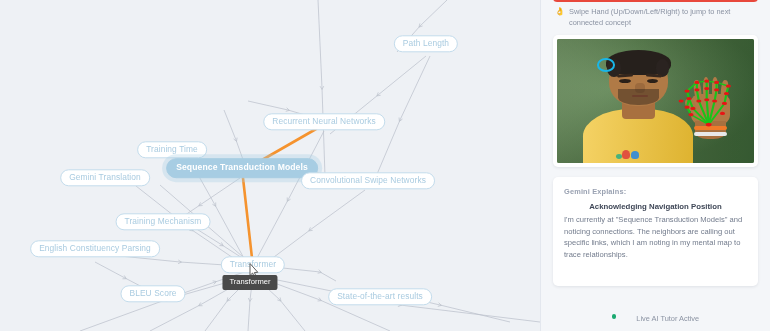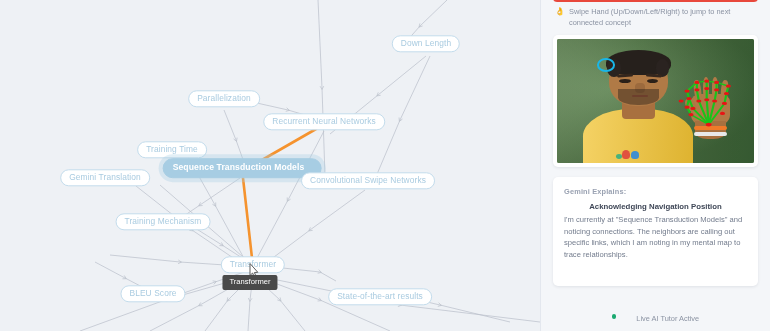--- a/index.html
+++ b/index.html
@@ -34,21 +34,21 @@
     line-height:1;
     letter-spacing:.1px;
   }
   .node.active {
     background:#a7cde3;
     border-color:#a7cde3;
     color:#ffffff;
     font-weight:bold;
     box-shadow:0 0 0 4px rgba(167,205,227,.33);
     font-size:8.6px;
-    padding:4px 16px 5px 9px;
+    padding:4px 9px 5px 9px;
     border-radius:12px;
   }
 
   
   #cursor {
     position:absolute; width:13px; height:17px;
     transform:translate(-3px,-2px);
     pointer-events:none;
   }
   #node-tooltip {
@@ -235,28 +235,28 @@
         <path d="M376,290 L440,305 L510,322"></path>
       </g>
 
       <g stroke="#f5932e" stroke-width="2.6" stroke-linecap="round" fill="none">
         <line x1="262" y1="160" x2="316" y2="129"></line>
         <line x1="305" y1="171" x2="335" y2="178"></line>
         <line x1="243" y1="178" x2="252" y2="258"></line>
       </g>
     </svg>
 
-    <div class="node" style="left:426px;top:44px">Down Length</div>
-    <div class="node" style="left:224px;top:99px">Parallelization</div>
+    <div class="node" style="left:426px;top:44px">Path Length</div>
     <div class="node" style="left:324px;top:122px">Recurrent Neural Networks</div>
     <div class="node" style="left:172px;top:150px">Training Time</div>
     <div class="node active" style="left:242px;top:168px">Sequence Transduction Models</div>
     <div class="node" style="left:105px;top:178px">Gemini Translation</div>
     <div class="node" style="left:368px;top:181px">Convolutional Swipe Networks</div>
     <div class="node" style="left:163px;top:222px">Training Mechanism</div>
+    <div class="node" style="left:95px;top:249px">English Constituency Parsing</div>
     <div class="node" style="left:253px;top:265px">Transformer</div>
     <div class="node" style="left:380px;top:297px">State-of-the-art results</div>
     <div class="node" style="left:153px;top:294px">BLEU Score</div>
 
     <svg id="cursor" style="left:250px;top:264px" viewBox="0 0 13 17">
       <path d="M3,1.5 L3,13.5 L5.6,11 L7.3,15 L9,14.3 L7.4,10.5 L10.8,10.3 Z" fill="#ffffff" stroke="#5d5d5d" stroke-width="1"></path>
     </svg>
 
     <div id="node-tooltip" style="left:250px;top:275px">Transformer</div>
   </div>

